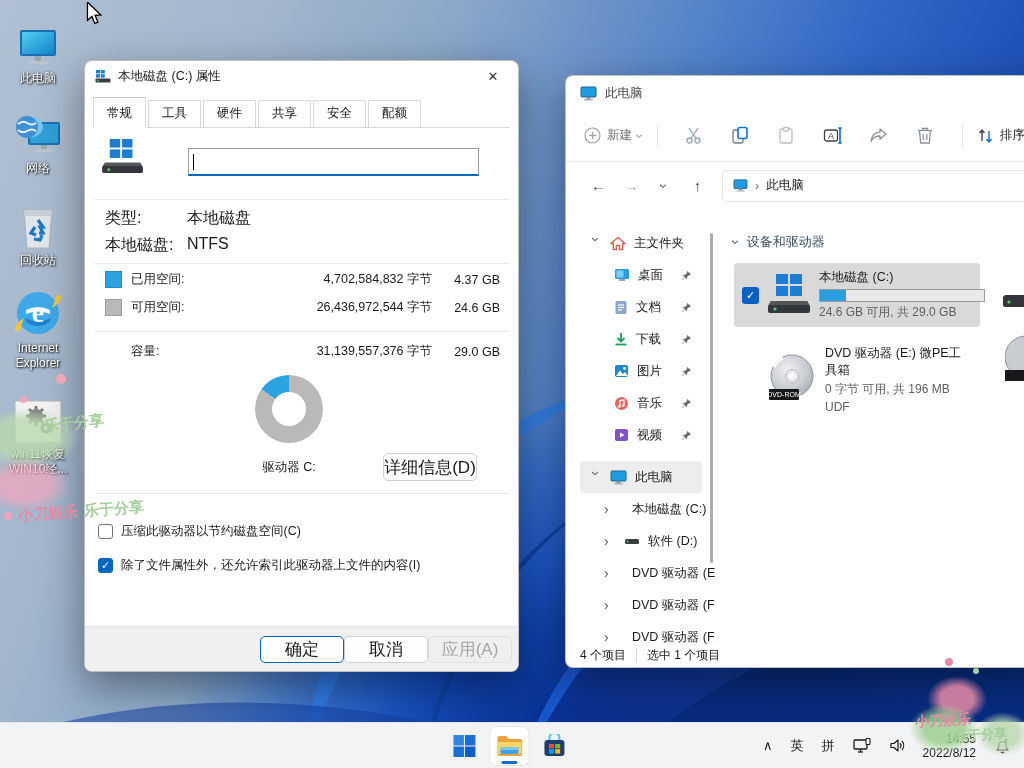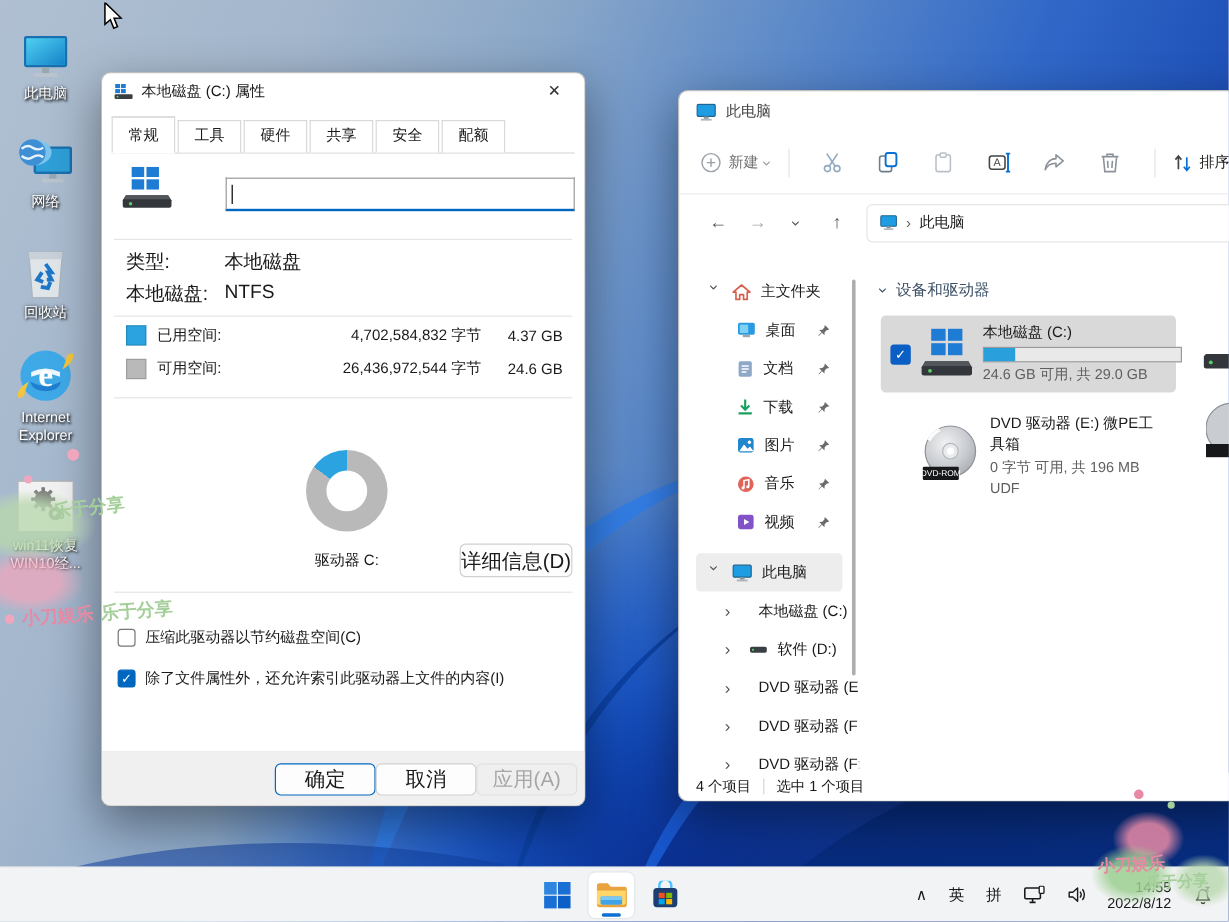--- a/index.html
+++ b/index.html
@@ -20,21 +20,21 @@
   .wallpaper svg { position:absolute; left:0; top:0; }
   
   .dicon { position:absolute; width:76px; text-align:center; }
   .dicon .glyph { height:50px; display:flex; align-items:flex-end; justify-content:center; }
   .dicon .dlabel { margin-top:3px; font-size:12px; color:#fff;
     text-shadow:1px 1px 2px rgba(0,0,0,.9), 0 0 3px rgba(0,0,0,.7); line-height:15px; white-space:pre-line; }
   
   .window { position:absolute; background:#fff; border:1px solid rgba(0,0,0,.25);
     border-radius:8px; box-shadow:0 14px 40px rgba(0,0,0,.42); }
   
-  .dlg { left:84px; top:60px; width:404px; height:612px; z-index:30; }
+  .dlg { left:84px; top:60px; width:435px; height:612px; z-index:30; }
   .dlg-titlebar { position:absolute; left:0; top:0; right:0; height:30px; display:flex; align-items:center; padding:0 10px; }
   .dlg-title { font-size:12.5px; margin-left:7px; }
   .dlg-close { margin-left:auto; font-size:13px; color:#333; width:30px; height:24px;
     display:flex; align-items:center; justify-content:center; border-radius:4px; }
   .tabs { position:absolute; left:8px; right:8px; top:40px; height:27px; display:flex;
     border-bottom:1px solid #d9d9d9; align-items:flex-end; }
   .tab { border:1px solid #d9d9d9; border-bottom:none; background:#fff; padding:4px 13px 5px;
     font-size:12.5px; margin-right:2px; position:relative; }
   .tab.active { padding-top:7px; box-shadow:0 1px 0 #fff; border-top:1px solid #c8c8c8; }
   .namerow-icon { position:absolute; left:17px; top:138px; }
@@ -574,20 +574,26 @@
     <span class="bytes">4,702,584,832 字节</span>
     <span class="gb">4.37 GB</span>
   </div>
   <div class="srow" style="top:238px">
     <span class="swatch" style="background:#b9b9b9"></span>
     <span class="slab">可用空间:</span>
     <span class="bytes">26,436,972,544 字节</span>
     <span class="gb">24.6 GB</span>
   </div>
   <div class="sep" style="top:270px"></div>
+  <div class="srow" style="top:282px">
+    <span style="width:26px"></span>
+    <span class="slab">容量:</span>
+    <span class="bytes">31,139,557,376 字节</span>
+    <span class="gb">29.0 GB</span>
+  </div>
 
   <div class="donut"></div>
   <div class="drive-caption">驱动器 C:</div>
   <button class="btn details-btn">详细信息(D)</button>
 
   <div class="sep" style="top:432px"></div>
   <div class="cbrow" style="top:462px">
     <span class="cb"></span>
     <span>压缩此驱动器以节约磁盘空间(C)</span>
   </div>

